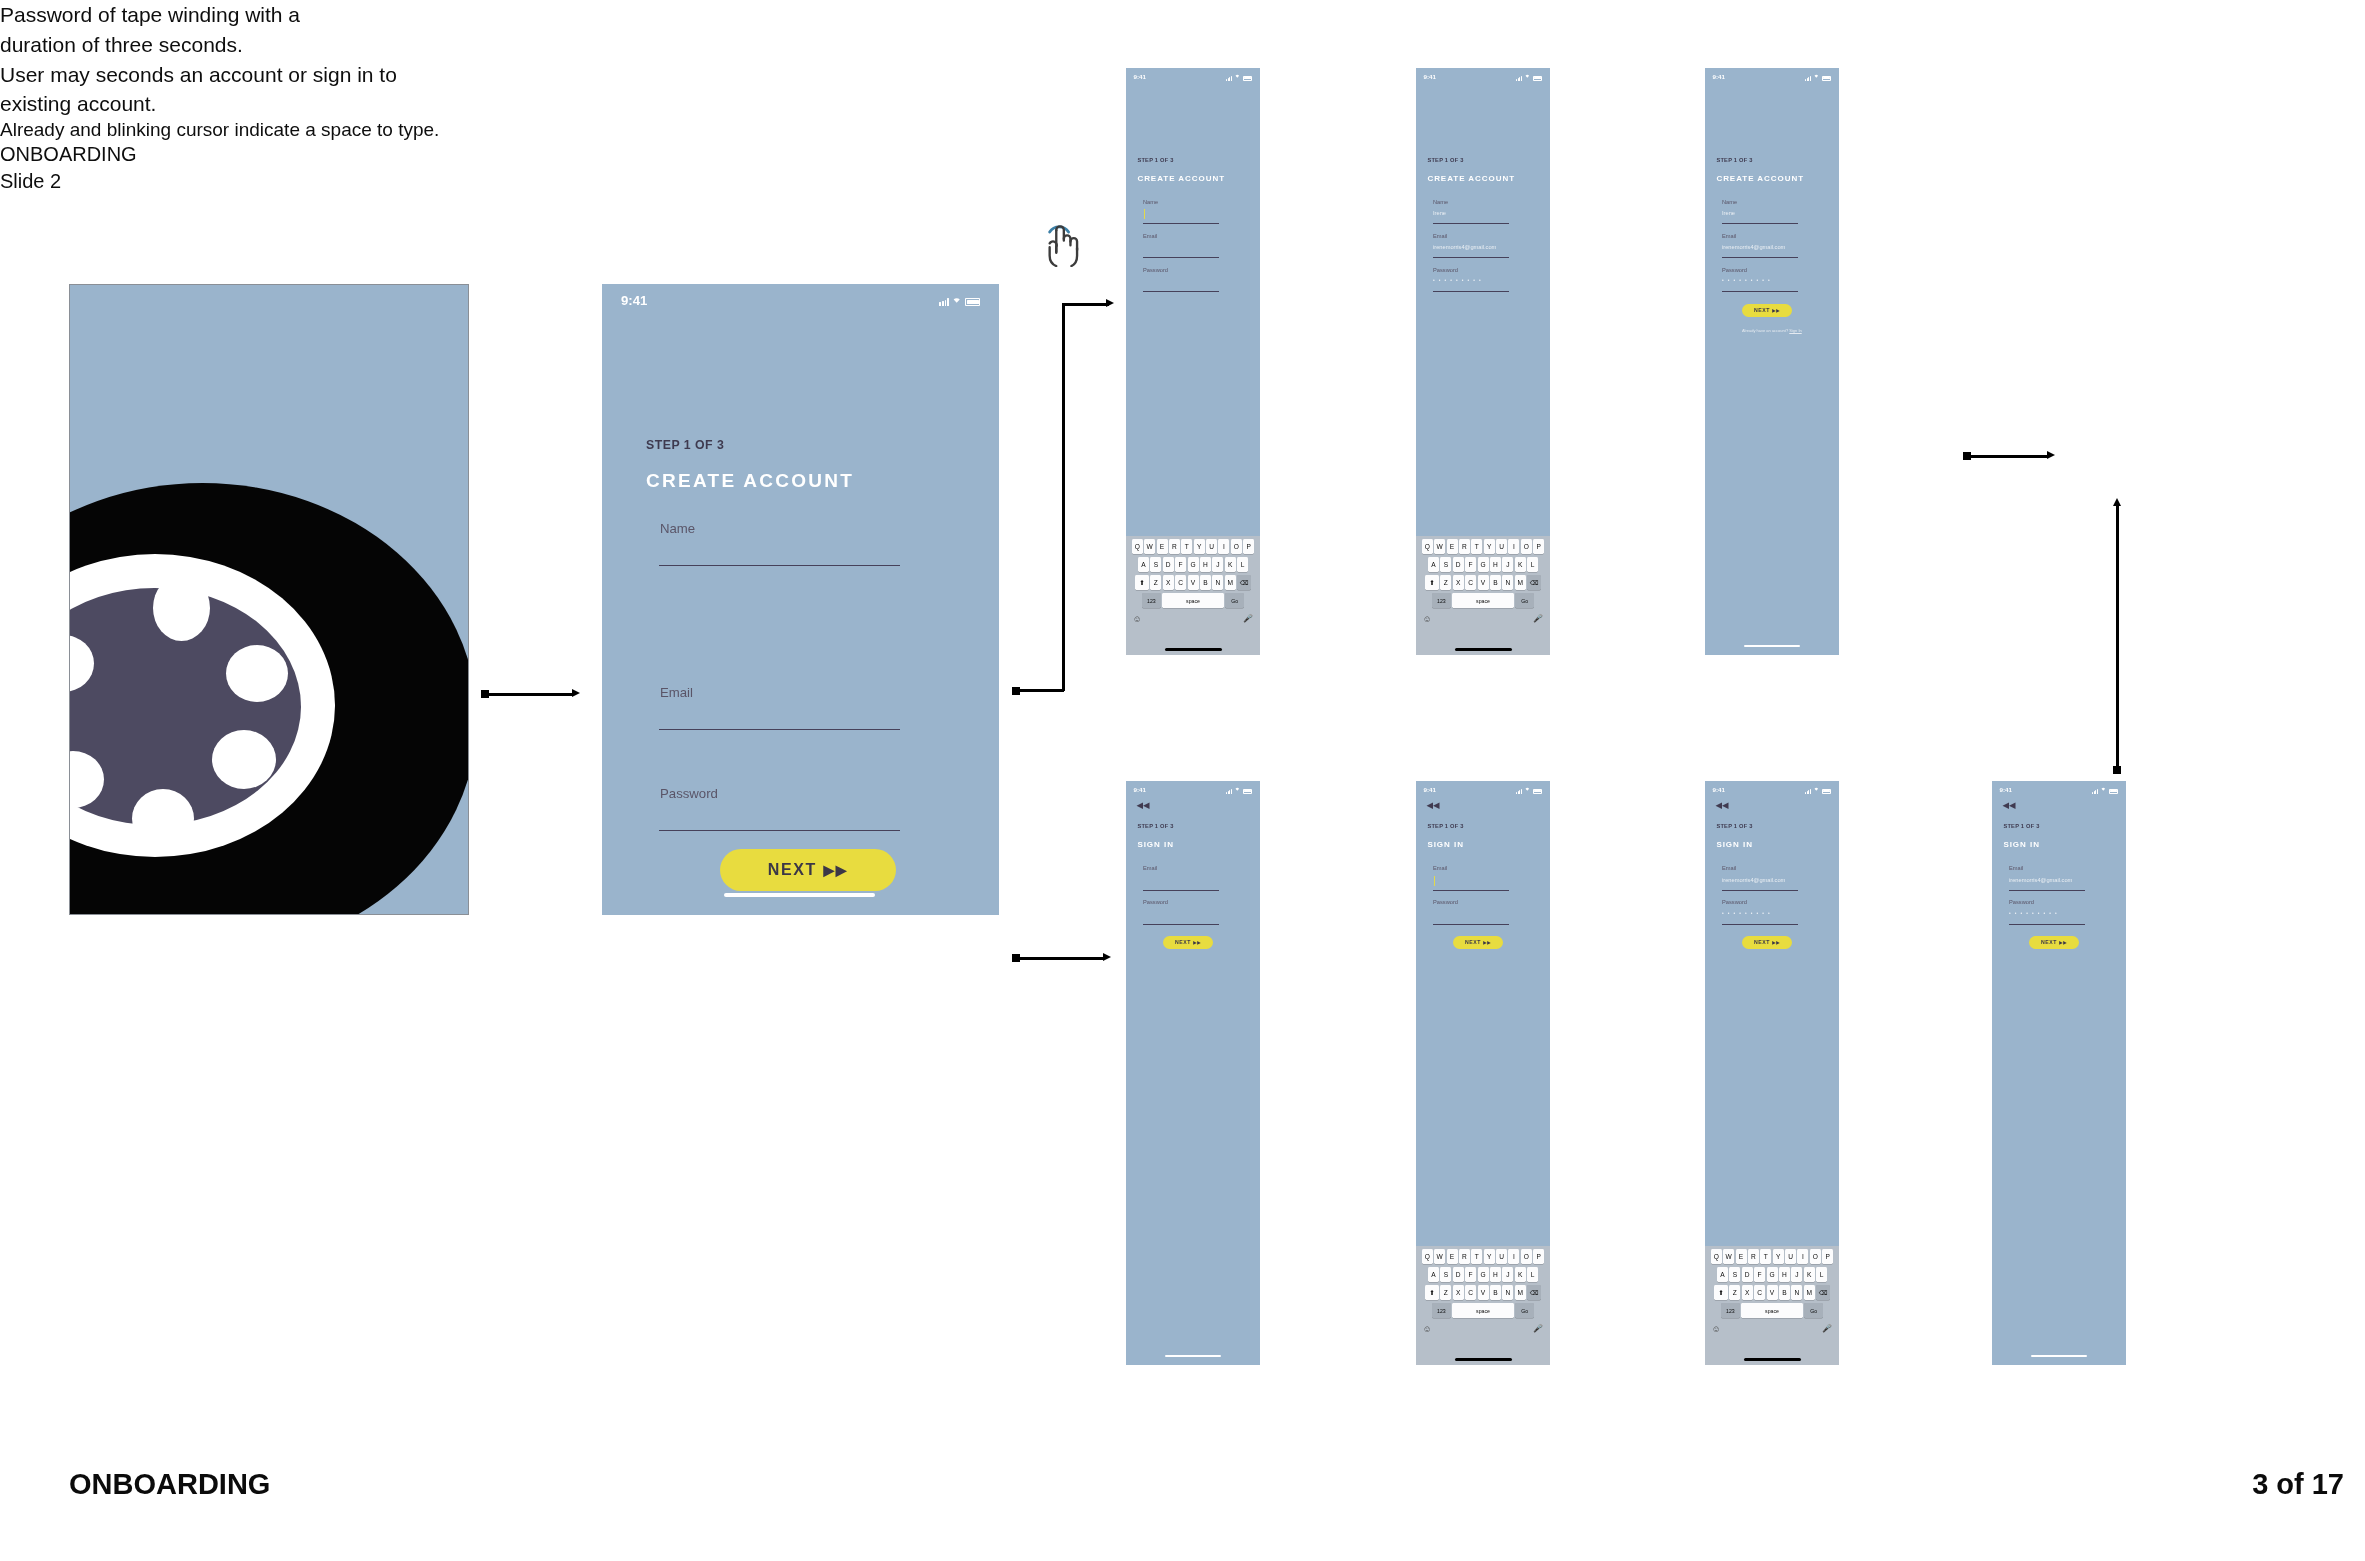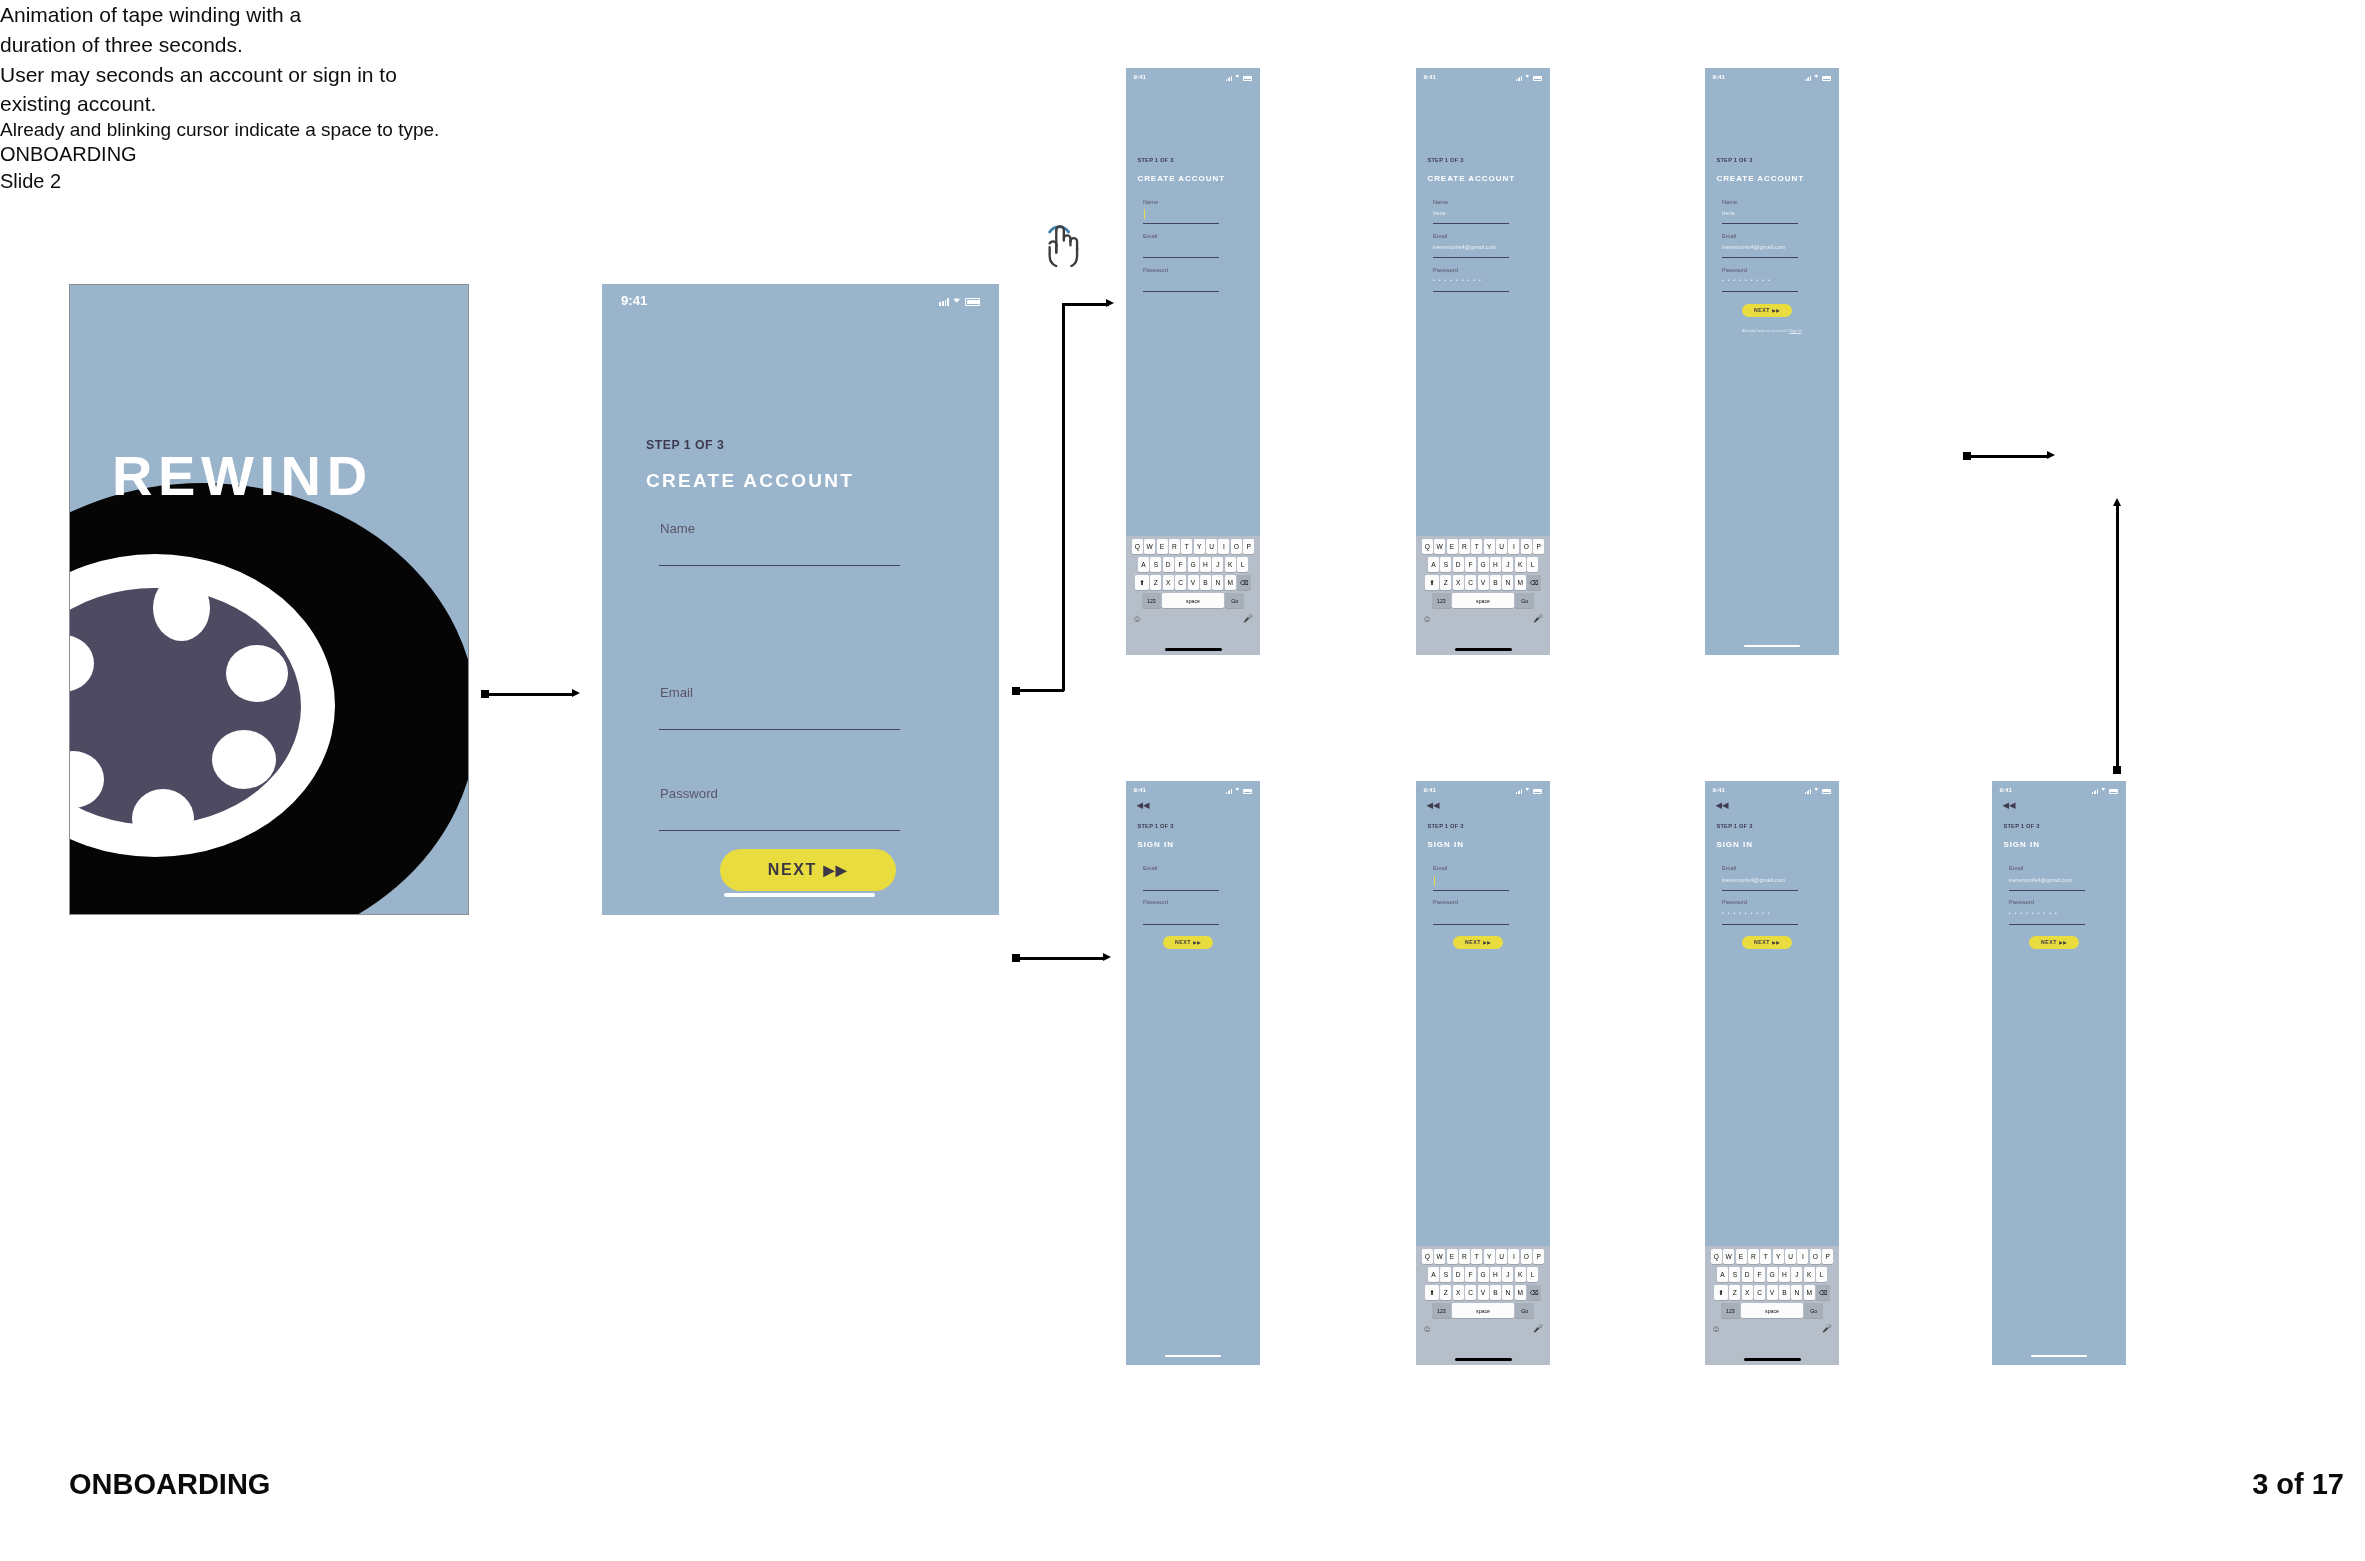--- a/index.html
+++ b/index.html
@@ -70,24 +70,23 @@
 <div class="phone bordered" style="left:69px;top:284px;width:400px;height:631px;">
   <div class="tape-black" style="left:-142px;top:198px;width:549px;height:473px;"></div>
   <div class="tape-white" style="left:-95px;top:269px;width:360px;height:303px;"></div>
   <div class="tape-hub" style="left:-62px;top:303px;width:293px;height:237px;"></div>
   <div class="tape-tooth" style="left:83px;top:290px;width:57px;height:66px;"></div>
   <div class="tape-tooth" style="left:156px;top:360px;width:62px;height:57px;"></div>
   <div class="tape-tooth" style="left:142px;top:445px;width:64px;height:59px;"></div>
   <div class="tape-tooth" style="left:62px;top:504px;width:62px;height:59px;"></div>
   <div class="tape-tooth" style="left:-28px;top:466px;width:62px;height:57px;"></div>
   <div class="tape-tooth" style="left:-38px;top:350px;width:62px;height:57px;"></div>
-  <div class="splash-word" style="left:42px;top:158px;font-size:56px;">REWIND</div>
 </div>
 <div class="caption" style="left:69px;top:1162px;width:378px;font-size:21px;line-height:1.42;">
-  <span>Animation of tape winding with a duration of three seconds.</span>
+  <span>Password of tape winding with a duration of three seconds.</span>
 </div>
 
 <div class="phone" style="left:602px;top:284px;width:397px;height:631px;">
 
   <div class="statusbar" style="height:33px;padding:0 19px;">
     <div class="clock" style="font-size:13.2px;">9:41</div>
     <div class="sb-icons">
       <span class="sig">
         <i style="width:1.9px;height:3.3px;"></i>
           <i style="width:1.9px;height:4.7px;"></i>

